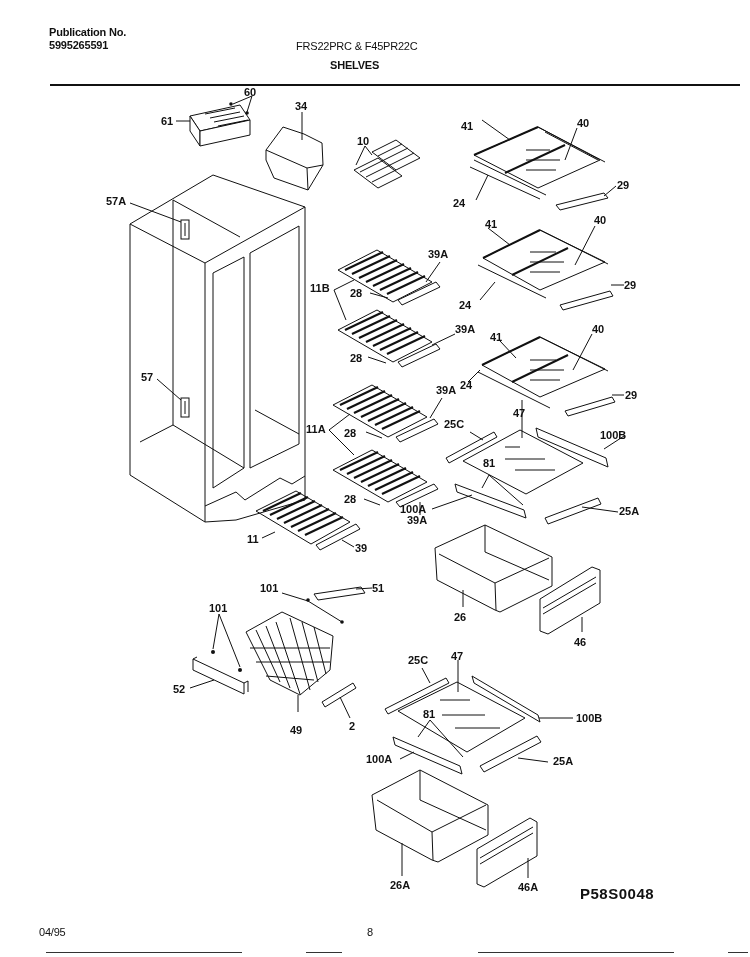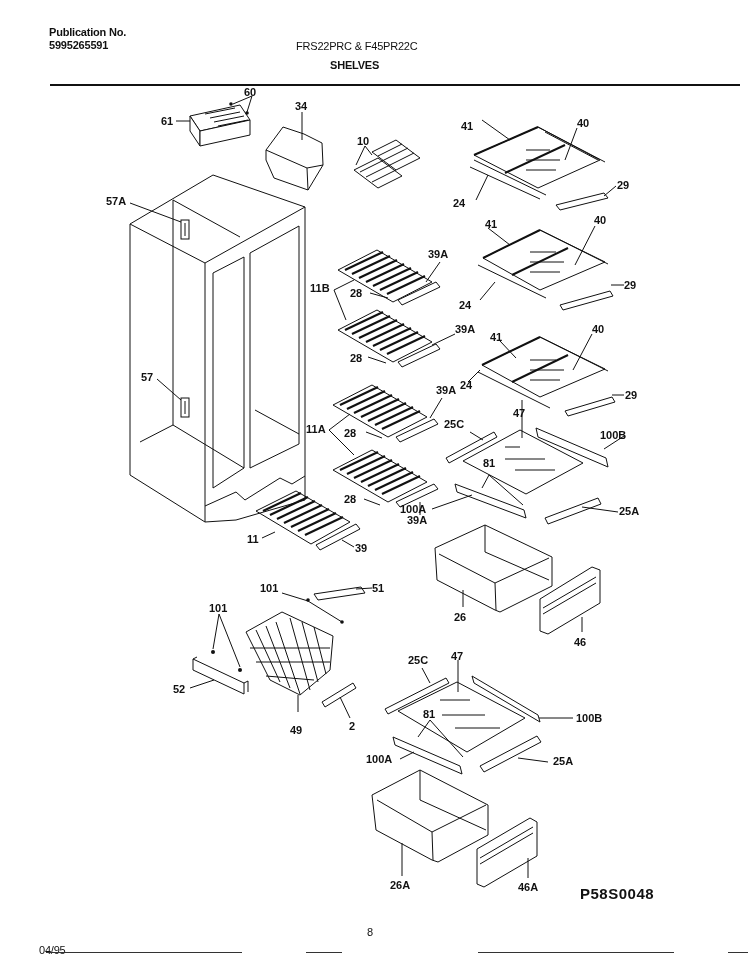--- a/index.html
+++ b/index.html
@@ -3,21 +3,21 @@
 <meta charset="utf-8">
 <style>
   html, body { margin: 0; padding: 0; background: #ffffff; }
   body { width: 750px; height: 957px; position: relative; overflow: hidden;
          font-family: "Liberation Sans", sans-serif; color: #111; }
   .hdr { position: absolute; font-size: 11px; line-height: 13px; letter-spacing: -0.2px; }
   #pub-label { left: 49px; top: 26px; font-weight: bold; }
   #pub-number { left: 49px; top: 39px; font-weight: bold; }
   #model { left: 296px; top: 40px; }
   #section { left: 330px; top: 59px; font-weight: bold; }
-  #date { left: 39px; top: 926px; font-size: 11px; margin-top: 18px; }
+  #date { left: 39px; top: 926px; font-size: 11px; }
   #page-num { left: 367px; top: 926px; font-size: 11px; }
   #drawing-id { left: 580px; top: 887px; font-size: 15px; font-weight: bold; letter-spacing: 0.5px; text-align: right; }
   .rule { position: absolute; left: 50px; top: 84px; width: 690px; height: 2px; background: #111; }
   .bottom-rule { position: absolute; top: 952px; height: 1px; background: #333; }
   svg#diagram { position: absolute; left: 0; top: 0; }
   svg text { font-family: "Liberation Sans", sans-serif; font-size: 11px; font-weight: bold; fill: #111; }
   .ln { stroke: #111; stroke-width: 1; fill: none; }
   .lnw { stroke: #111; stroke-width: 1; fill: #fff; }
   .thick { stroke: #111; stroke-width: 2; fill: none; }
   .grill { stroke: #111; stroke-width: 2.2; fill: none; }

